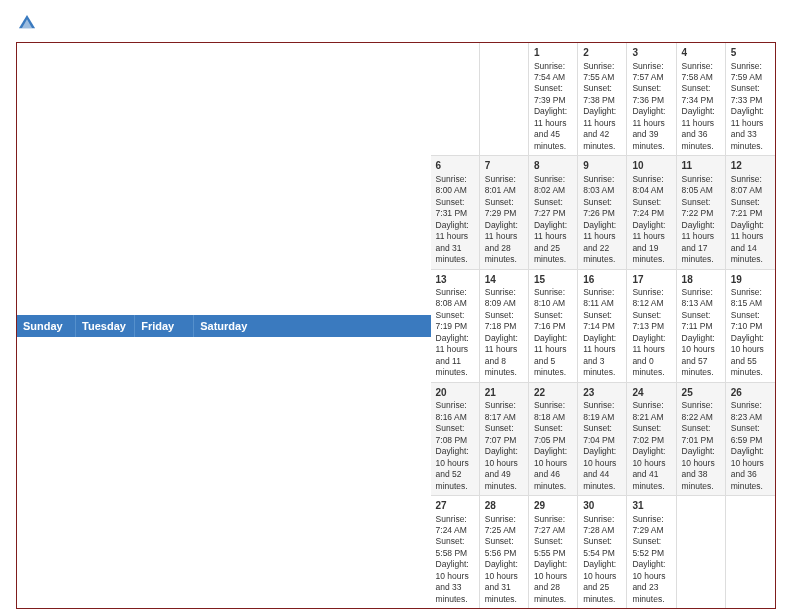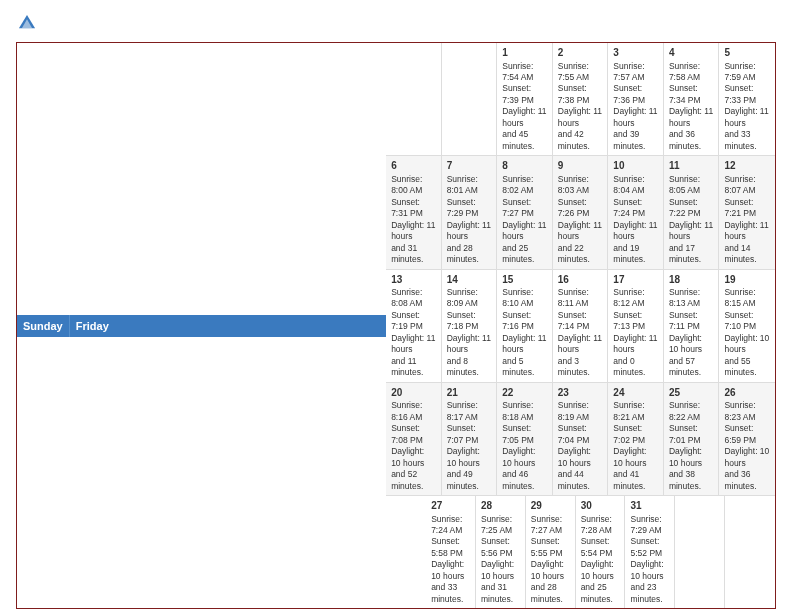--- a/index.html
+++ b/index.html
@@ -82,21 +82,21 @@
       flex: 1;
       display: flex;
       flex-direction: column;
     }
     .cal-row {
       display: grid;
       grid-template-columns: repeat(7, 1fr);
       flex: 1;
       border-bottom: 1px solid #ddd;
     }
-    .cal-row:last-child { border-bottom: none; margin-left: 40px; }
+    .cal-row:last-child { border-bottom: none; }
     .cal-cell {
       border-right: 1px solid #ddd;
       padding: 3px 5px;
       font-size: 8.5px;
       color: #333;
       line-height: 1.35;
       vertical-align: top;
       background: #fff;
     }
     .cal-cell:last-child { border-right: none; }
@@ -129,21 +129,23 @@
     </div>
     <div class="title-block">
       <div class="main-title"></div>
       <div class="subtitle"></div>
     </div>
   </div>
 
   <div class="calendar">
     <div class="cal-header">
     <div class="cal-header-cell">Sunday</div>
+        <div class="cal-header-cell">Tuesday</div>
         <div class="cal-header-cell">Friday</div>
+        <div class="cal-header-cell">Saturday</div>
       </div>
     <div class="cal-body">
     <div class="cal-row">
           <div class="cal-cell"></div>
           <div class="cal-cell"></div>
           <div class="cal-cell">
             <span class="day-num">1</span>
             <div>Sunrise: 7:54 AM</div>
             <div>Sunset: 7:39 PM</div>
             <div>Daylight: 11 hours</div>

